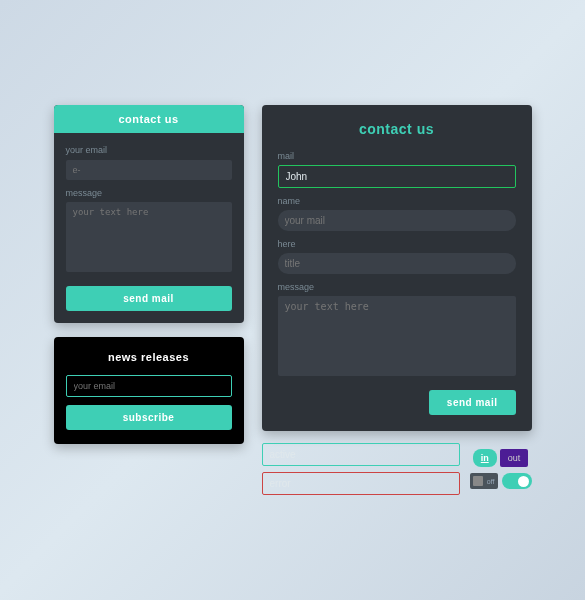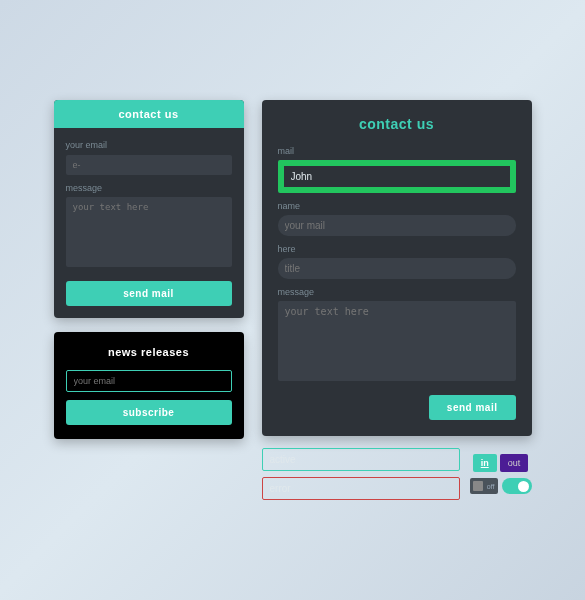--- a/index.html
+++ b/index.html
@@ -150,21 +150,21 @@
       font-size: 14px;
       font-weight: bold;
       text-align: center;
       margin-bottom: 14px;
       letter-spacing: 0.5px;
     }
 
     .field-input-teal {
       width: 100%;
       background: transparent;
-      border: 6px solid #22c55e;
+      border: 1px solid #22c55e;
       border-radius: 2px;
       color: #e0e8ec;
       font-size: 10px;
       padding: 5px 7px;
       margin-bottom: 8px;
       outline: none;
     }
 
     .field-input-dark {
       width: 100%;
@@ -255,21 +255,21 @@
 
     .btn-in-out {
       display: flex;
       gap: 3px;
     }
 
     .btn-in {
       background: #3ecfb5;
       color: #fff;
       border: none;
-      border-radius: 2px;
+      border-radius: 8px;
       padding: 4px 8px;
       font-size: 9px;
       font-weight: bold;
       cursor: pointer;
       text-decoration: underline;
     }
 
     .btn-out {
       background: #4c1d95;
       color: #ccc;

